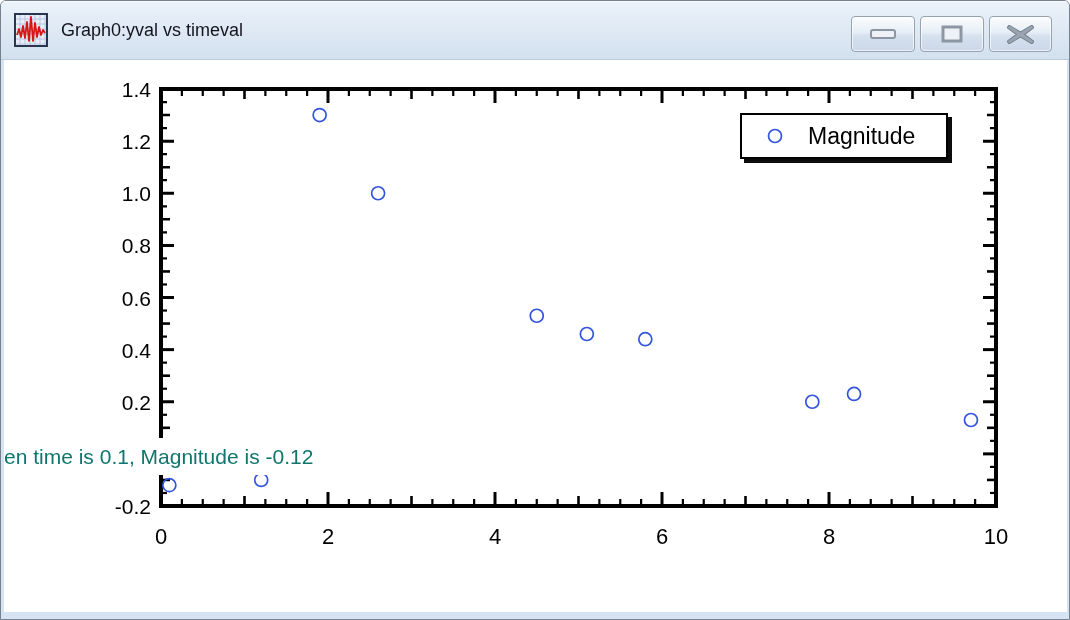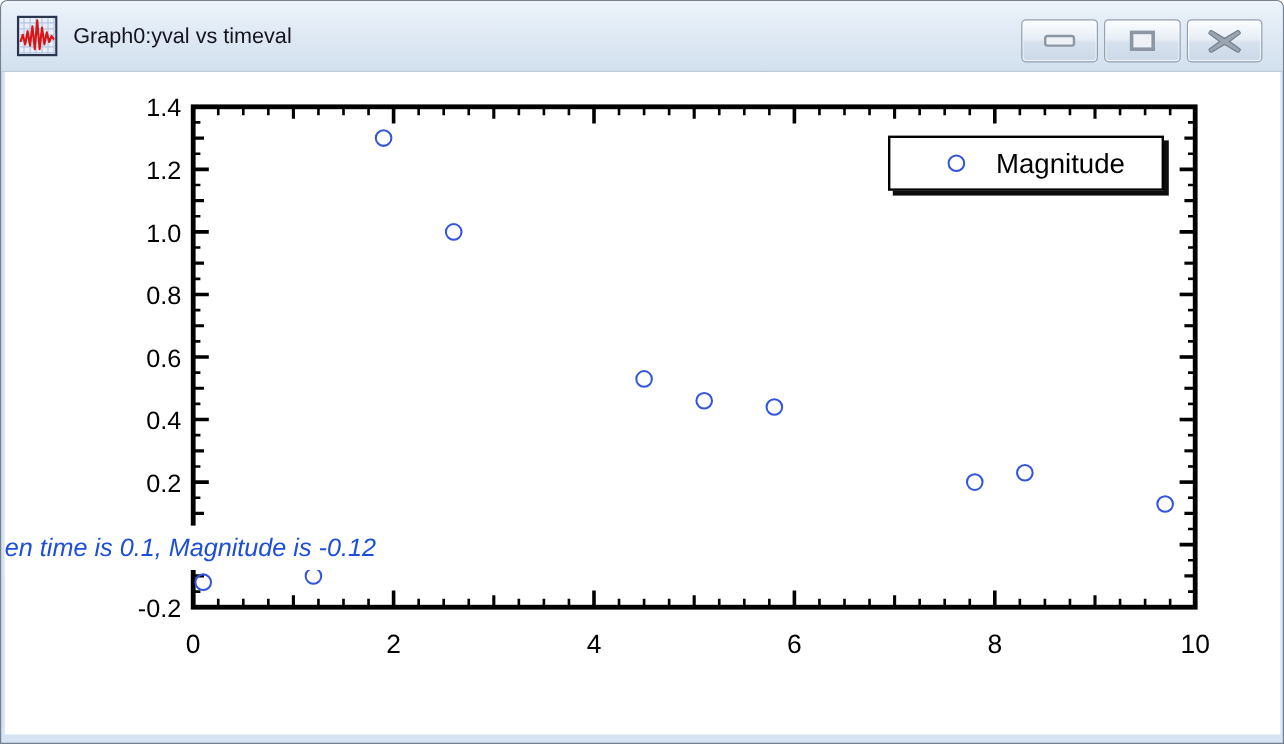--- a/index.html
+++ b/index.html
@@ -29,26 +29,26 @@
   .btn-max{left:919px;width:64px;}
   .btn-close{left:988px;width:63px;}
   .content{
     position:absolute;left:3px;top:58px;width:1063px;height:553px;
     background:#ffffff;z-index:1;
   }
   #plot-svg{position:absolute;left:0;top:0;z-index:2;pointer-events:none;}
   .annotation{
     position:absolute;left:3px;top:437px;width:398px;height:37px;
     background:#ffffff;z-index:4;
-    font-size:21px;line-height:37px;color:#1d4ed8;white-space:nowrap;overflow:hidden;font-style:italic;
+    font-size:21px;line-height:37px;color:#0f766e;white-space:nowrap;overflow:hidden;
   }
   .legend{
     position:absolute;left:739px;top:112px;width:204px;height:42px;
     background:#ffffff;border:2px solid #000;box-shadow:4px 4px 0 rgba(0,0,0,0.95);
-    display:flex;align-items:center;z-index:5;padding-left:22px;
+    display:flex;align-items:center;z-index:5;
   }
   .legend .marker{margin-left:24px;flex:0 0 auto;display:block;}
   .legend .legend-label{margin-left:24px;font-size:23px;color:#000;}
 </style>
 </head>
 <body>
 
 <div class="window">
 
   <div class="content"></div>

